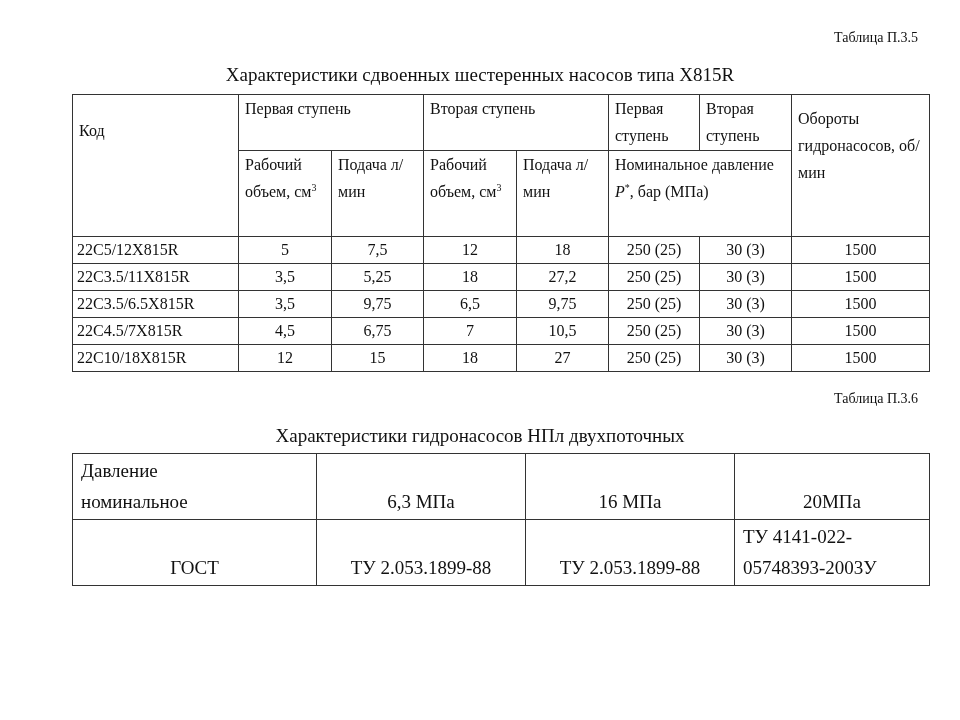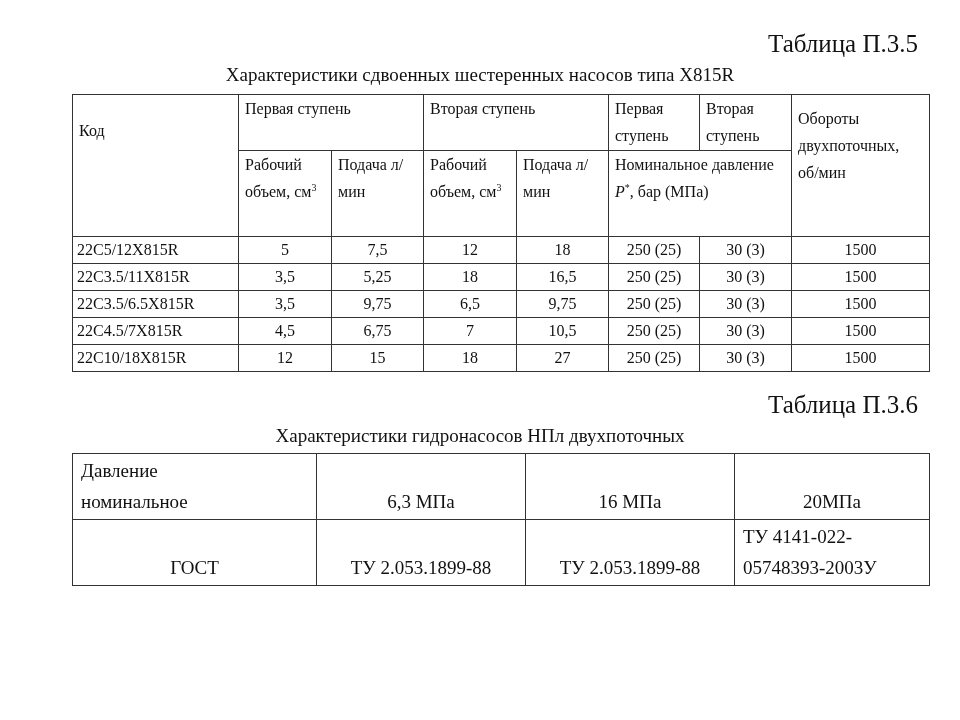--- a/index.html
+++ b/index.html
@@ -1,18 +1,18 @@
 <!DOCTYPE html>
 <html><head>
 <meta charset="utf-8">
 <style>
   html, body { margin:0; padding:0; background:#ffffff; }
   body { width:960px; height:720px; position:relative; overflow:hidden;
          font-family:"Liberation Serif","DejaVu Serif",serif; color:#111; }
-  .caption-right { position:absolute; right:42px; font-size:25px; }
+  .caption-right { position:absolute; right:42px; font-size:14px; }
   .title { position:absolute; left:0; width:960px; text-align:center; font-size:19px; }
   table { position:absolute; border-collapse:collapse; table-layout:fixed; }
   td { border:1.5px solid #333; padding:0 6px; vertical-align:top; line-height:27px; }
   #t1 { left:72px; top:94px; width:857px; font-size:16px; }
   #t1 td { line-height:27px; }
   #t1 .hd1 td { height:55px; }
   #t1 .hd2 td { height:85px; }
   #t1 .row td { height:26px; line-height:26px; text-align:center; vertical-align:middle; padding:0 4px;margin-top:36px; }
   #t1 .row td.code { text-align:left; }
   .c { text-align:left; vertical-align:middle !important; }
@@ -39,21 +39,21 @@
     <col style="width:92px">
       <col style="width:138px">
   </colgroup>
   <tbody>
       <tr class="hd1">
     <td rowspan="2" class="c" style="padding-bottom:70px;">Код</td>
     <td colspan="2">Первая ступень</td>
     <td colspan="2">Вторая ступень</td>
     <td><span>Первая</span><br><span>ступень</span></td>
     <td><span>Вторая</span><br><span>ступень</span></td>
-    <td rowspan="2" class="mid" style="padding-bottom:40px;">Обороты двухпоточных, об/мин</td>
+    <td rowspan="2" class="mid" style="padding-bottom:40px;">Обороты гидронасосов, об/мин</td>
   </tr>
   <tr class="hd2">
     <td><span>Рабочий объем, см</span><sup>3</sup></td>
     <td>Подача л/мин</td>
     <td><span>Рабочий объем, см</span><sup>3</sup></td>
     <td>Подача л/мин</td>
     <td colspan="2"><span>Номинальное давление </span><i>P</i><sup>*</sup><span>, бар (МПа)</span></td>
   </tr>
   <tr class="row">
     <td class="code">22C5/12X815R</td>
@@ -63,21 +63,21 @@
     <td>18</td>
     <td>250 (25)</td>
     <td>30 (3)</td>
     <td>1500</td>
   </tr>
   <tr class="row">
     <td class="code">22C3.5/11X815R</td>
     <td>3,5</td>
     <td>5,25</td>
     <td>18</td>
-    <td>16,5</td>
+    <td>27,2</td>
     <td>250 (25)</td>
     <td>30 (3)</td>
     <td>1500</td>
   </tr>
   <tr class="row">
     <td class="code">22C3.5/6.5X815R</td>
     <td>3,5</td>
     <td>9,75</td>
     <td>6,5</td>
     <td>9,75</td>

